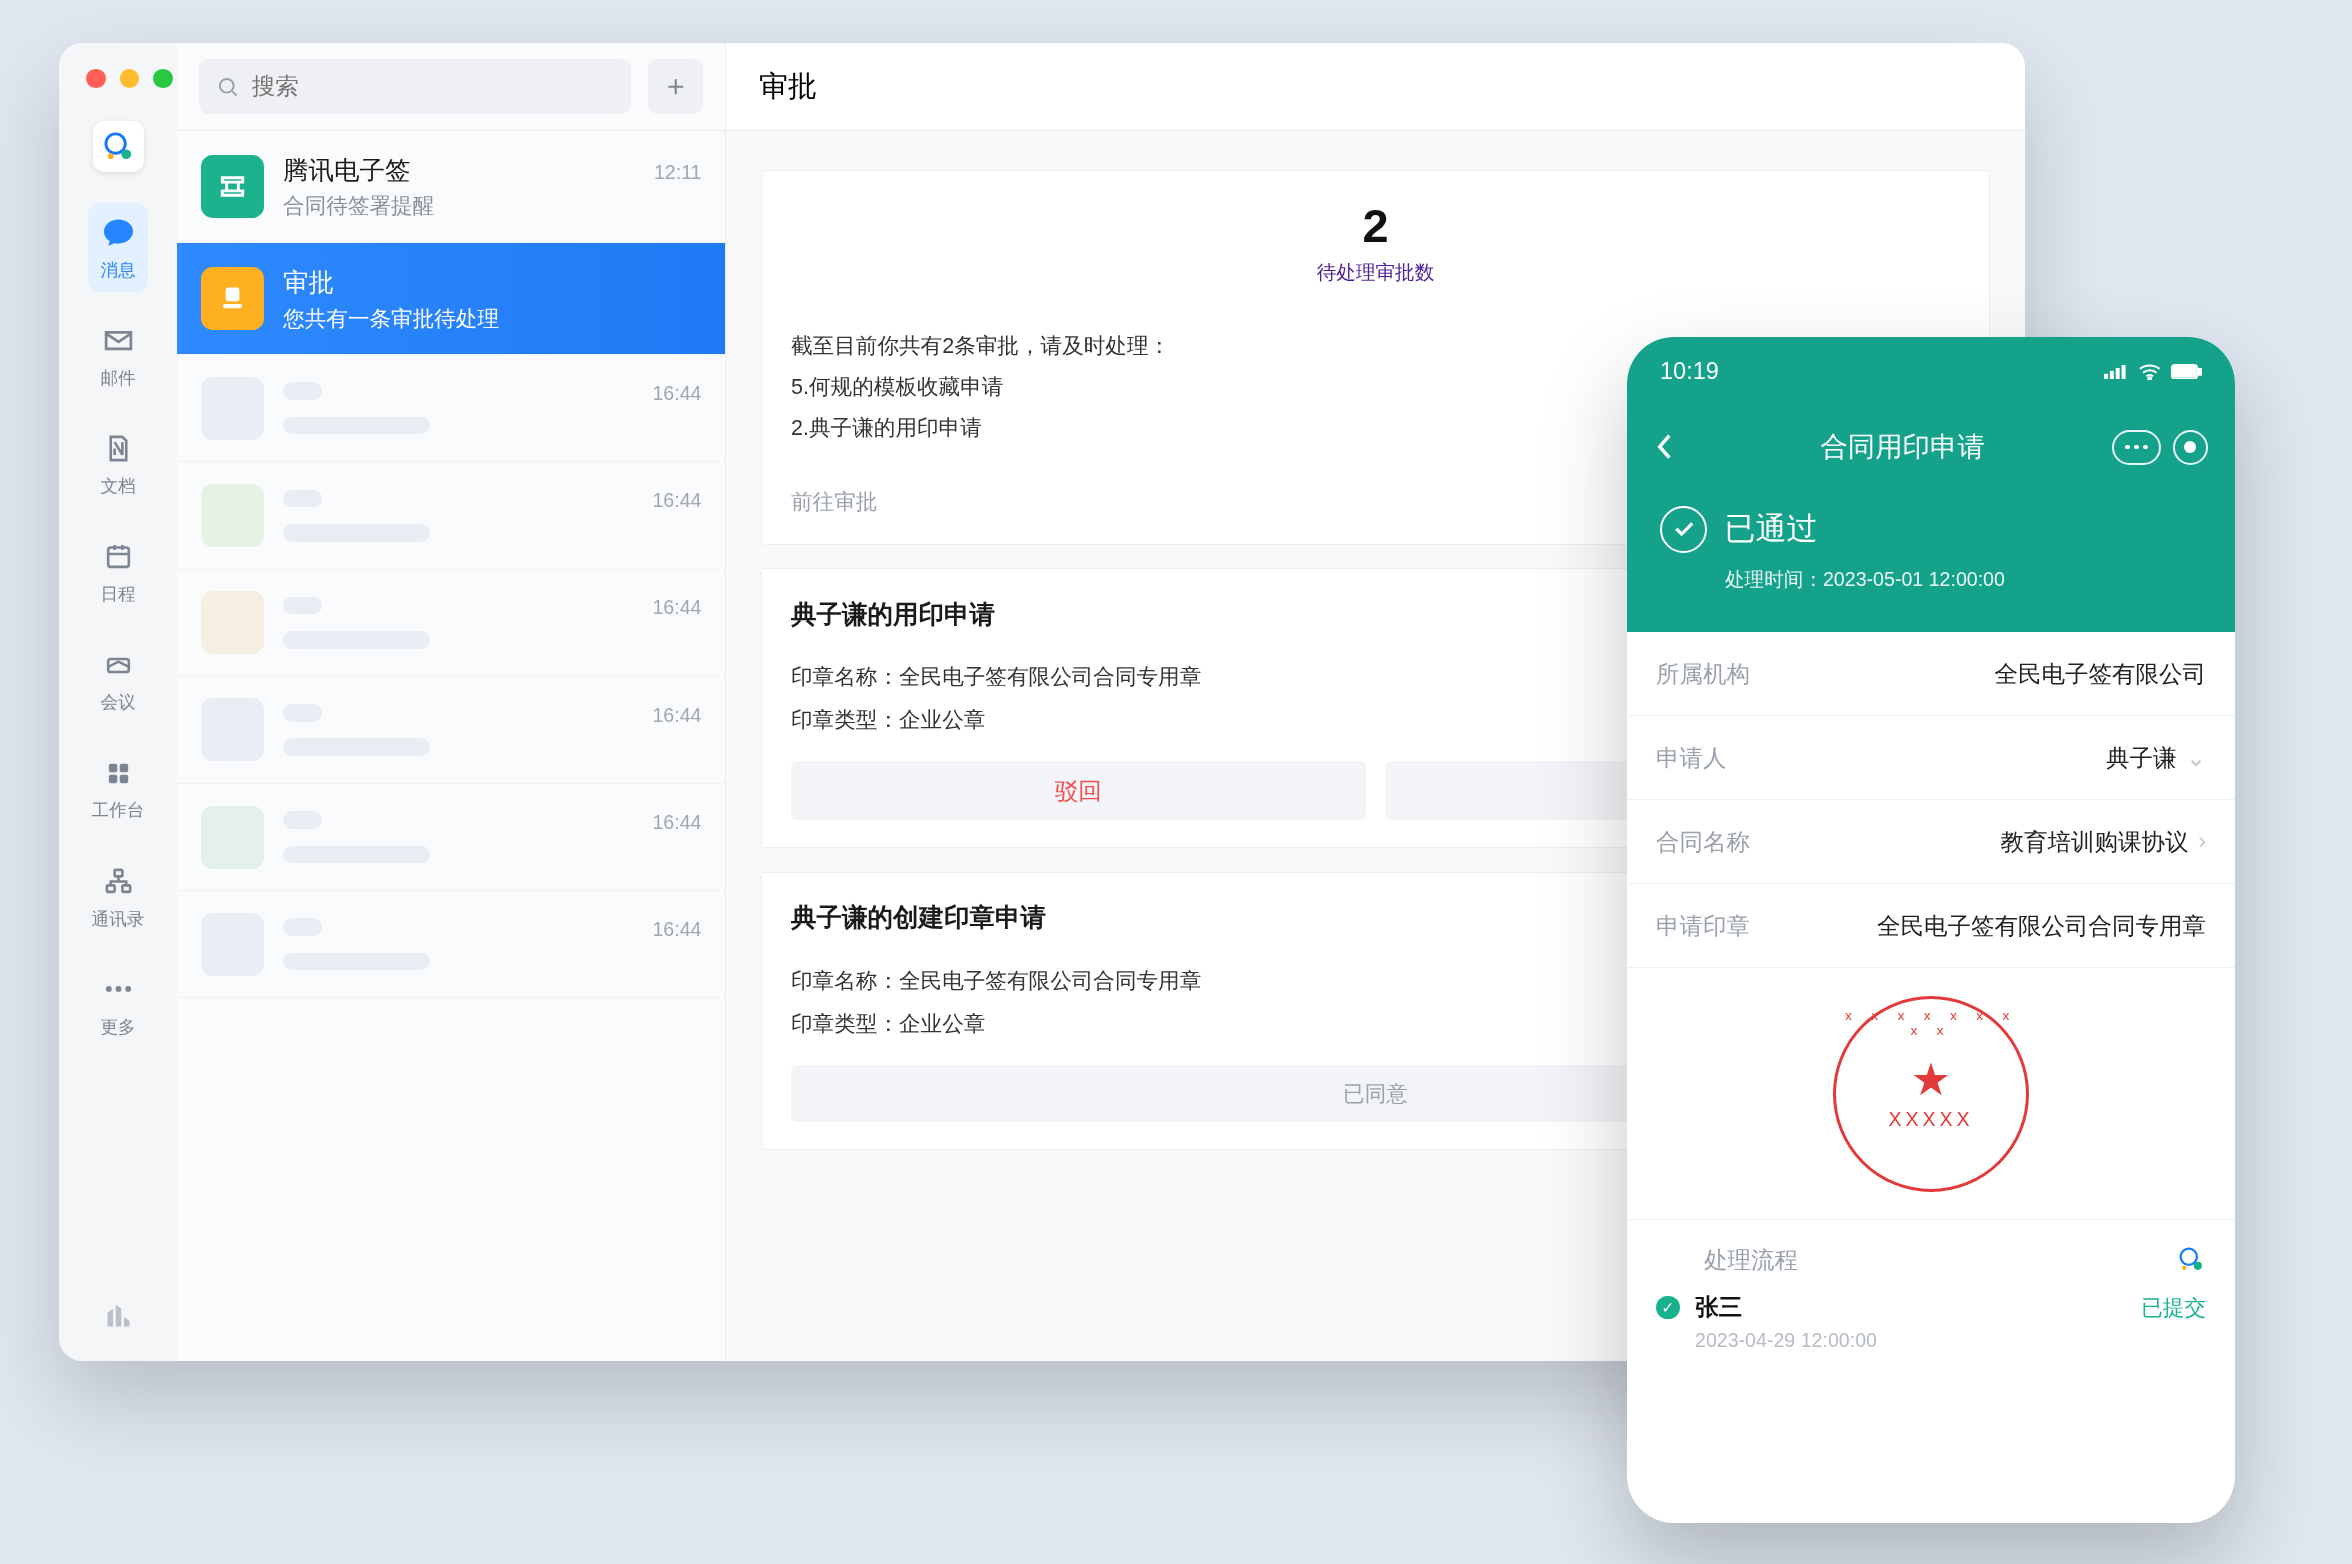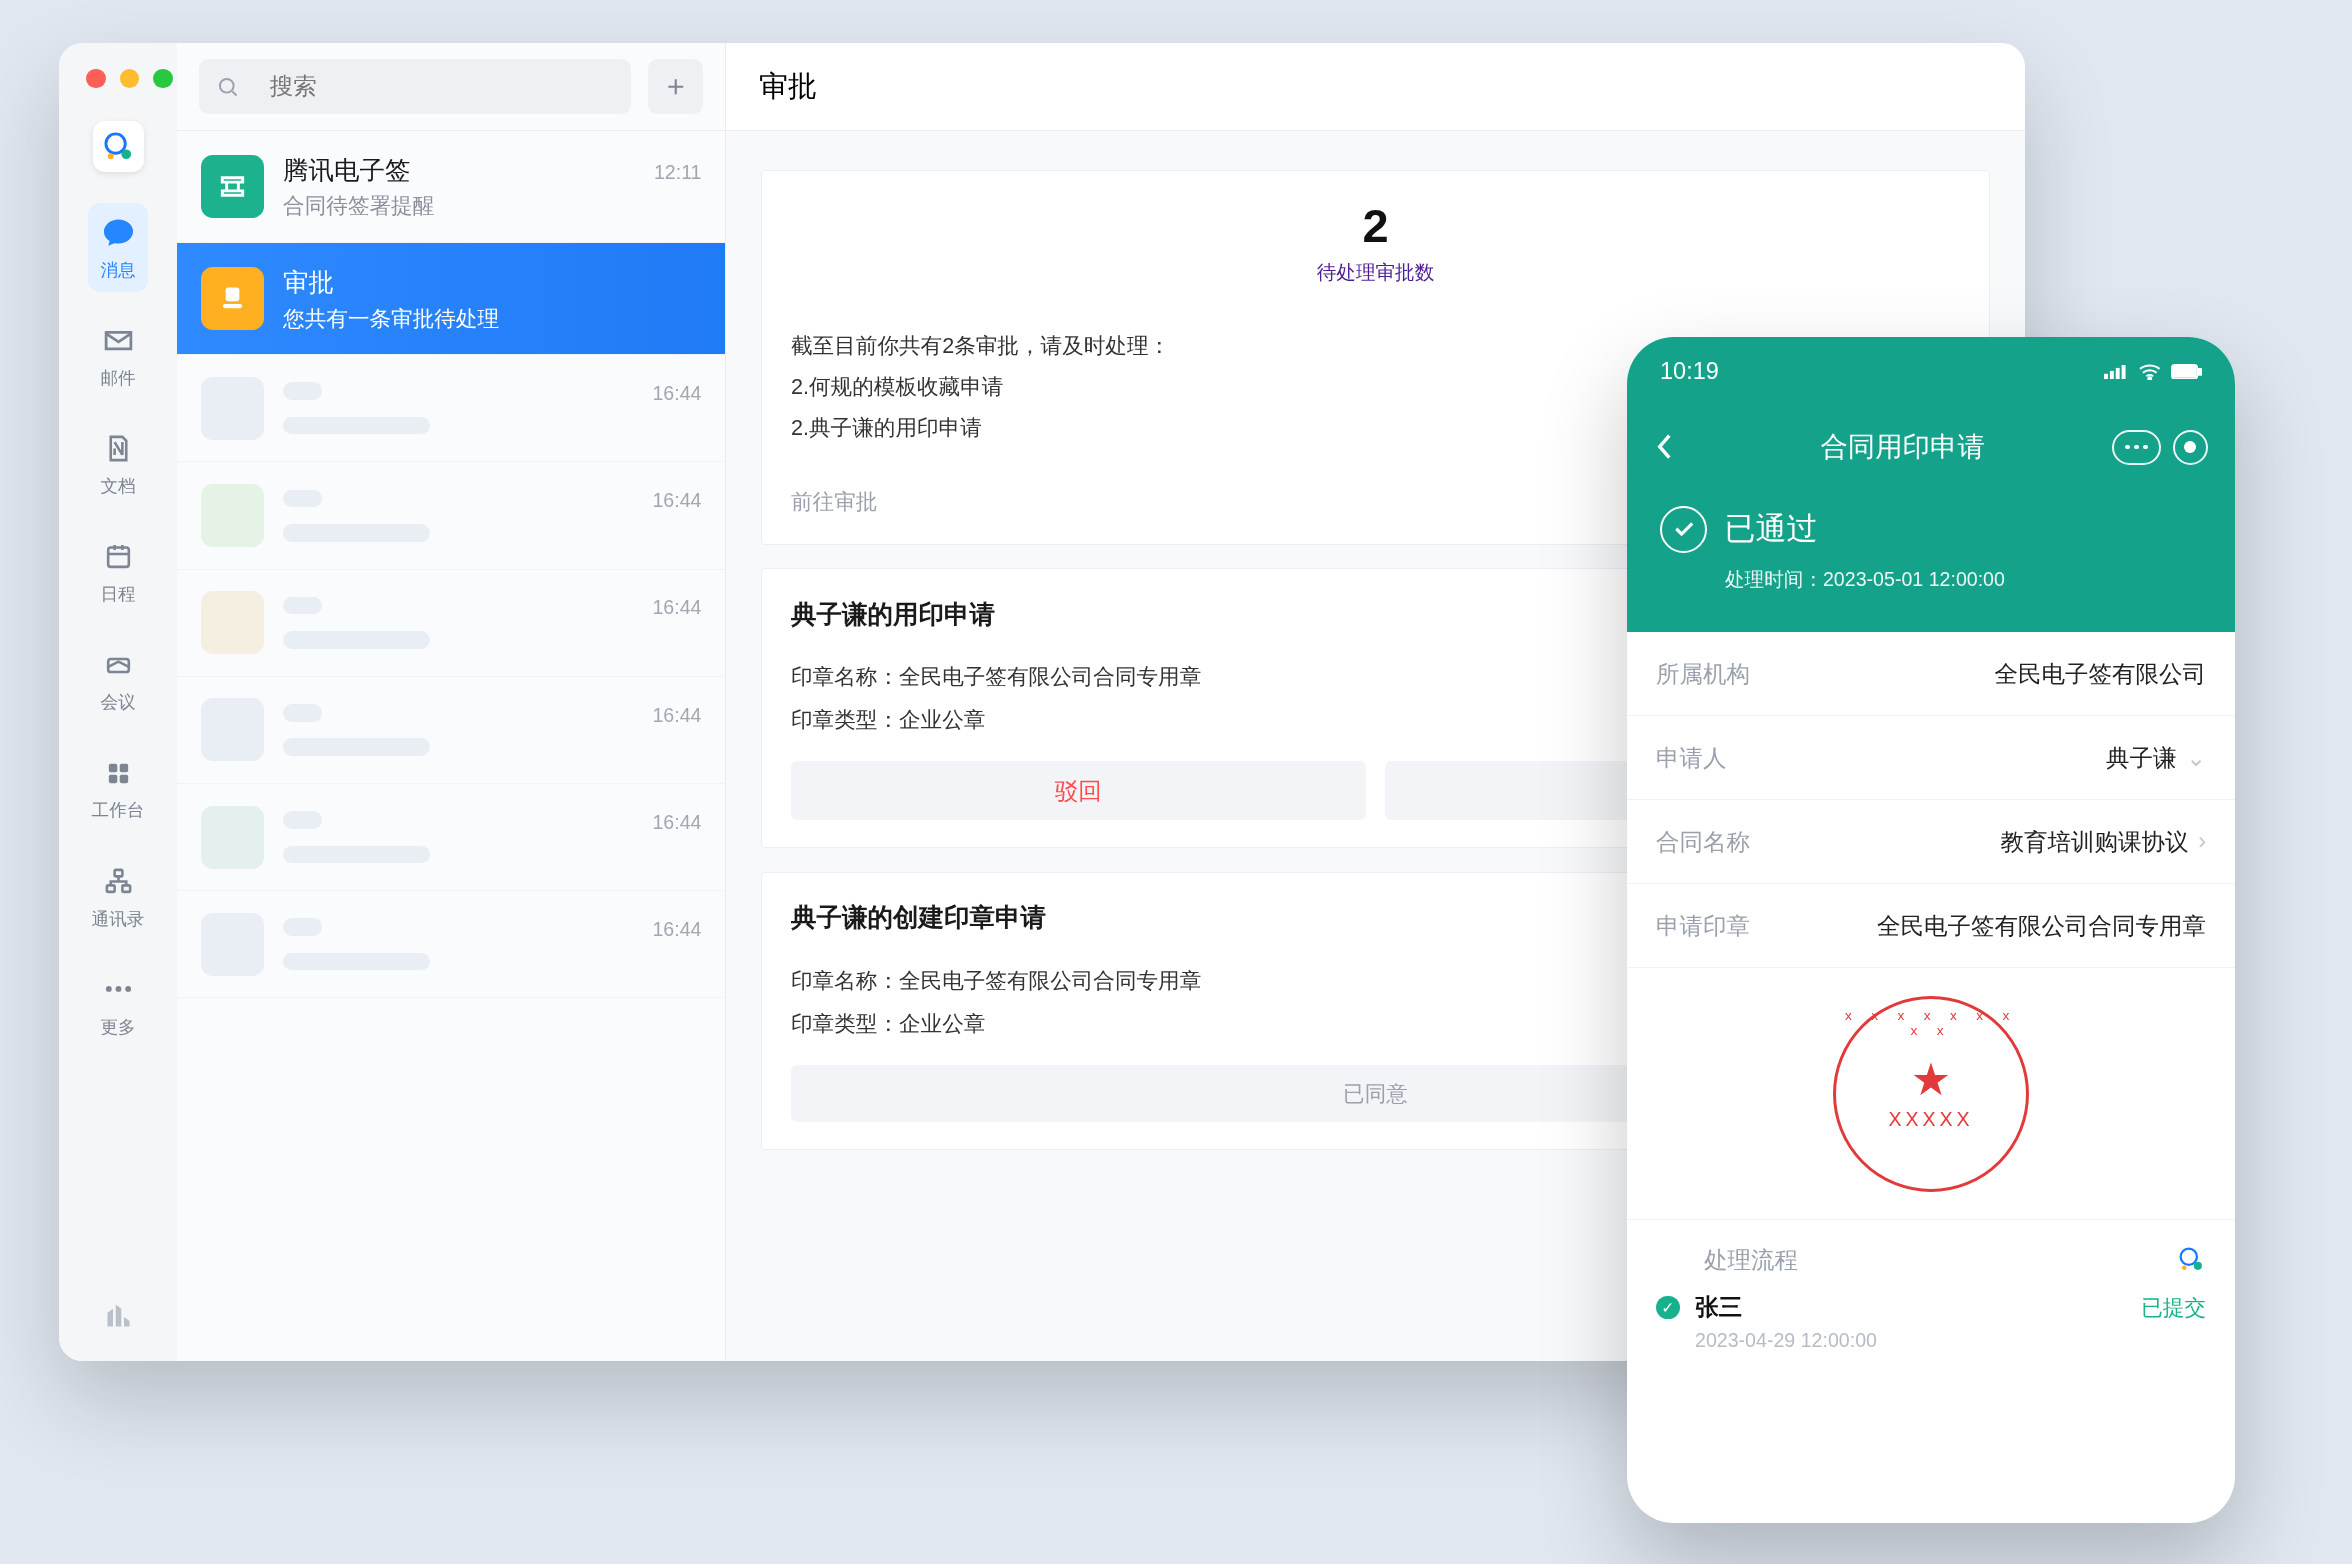--- a/index.html
+++ b/index.html
@@ -25,21 +25,21 @@
 .leftbar-item .ic { width:39px; height:39px; display:flex; align-items:center; justify-content:center; color:#7c8592; }
 .leftbar-item.active .ic { color:#2686ff; }
 .leftbar-item .lbl { font-size:17.6px; color:#7c8592; }
 .leftbar-item.active .lbl{ color:#2686ff; }
 .leftbar .logo { width:51px; height:51px; border-radius:11.8px; background:#fff; box-shadow:0 2px 5.9px rgba(0,0,0,.1); display:flex; align-items:center;justify-content:center; margin-bottom:11.8px; }
 .leftbar .bottom { margin-top:auto; padding-bottom:29px; color:#b9c0ca; }
 
 
 .convcol { width:549px; background:#fafbfc; border-right:1px solid #ececec; display:flex; flex-direction:column; }
 .convcol-header { height:88px; display:flex; align-items:center; gap:17.6px; padding:0 21.6px; border-bottom:1px solid #ececec; }
-.search { flex:1; height:55px; background:#eef0f3; border-radius:9.8px; display:flex; align-items:center; padding:0 17.6px; gap:30px; }
+.search { flex:1; height:55px; background:#eef0f3; border-radius:9.8px; display:flex; align-items:center; padding:0 17.6px; gap:12px; }
 .search input { border:none; background:transparent; outline:none; font-size:23.5px; color:#8a919c; width:100%; }
 .plus-btn { width:55px; height:55px; background:#eef0f3; border-radius:9.8px; display:flex;align-items:center;justify-content:center; color:#7c8592; cursor:pointer; }
 
 .conv-item { display:flex; align-items:center; gap:19.6px; padding:21.6px 23.5px; border-bottom:1px solid #f1f2f4; cursor:pointer; }
 .conv-item.active { background:linear-gradient(90deg,#2f8aff,#1f7af5); }
 .conv-item .av { width:63px;height:63px;border-radius:11.8px; display:flex;align-items:center;justify-content:center;flex-shrink:0; }
 .conv-item .texts{ flex:1; min-width:0; }
 .conv-item .title-row{ display:flex; justify-content:space-between; align-items:baseline; }
 .conv-item .title{ font-size:25.5px; color:#1a1a1a; font-weight:500; }
 .conv-item .time{ font-size:19.6px; color:#a0a7b2; }
@@ -332,21 +332,21 @@
 
   <div class="maincol">
     <div class="main-header">审批</div>
     <div class="main-body">
 
       <div class="panel">
         <div class="bignum">2</div>
         <div class="sublabel">待处理审批数</div>
         <div class="bodytext" style="margin-top:39px">
           <p>截至目前你共有2条审批，请及时处理：</p>
-          <p>2.何规的模板收藏申请</p>
+          <p>5.何规的模板收藏申请</p>
           <p>2.典子谦的用印申请</p>
         </div>
         <div class="goto">前往审批</div>
       </div>
 
       <div class="panel">
         <div class="hd">典子谦的用印申请</div>
         <div class="kv"><span class="k">印章名称：</span><span>全民电子签有限公司合同专用章</span></div>
         <div class="kv"><span class="k">印章类型：</span><span>企业公章</span></div>
         <div class="btnrow">

